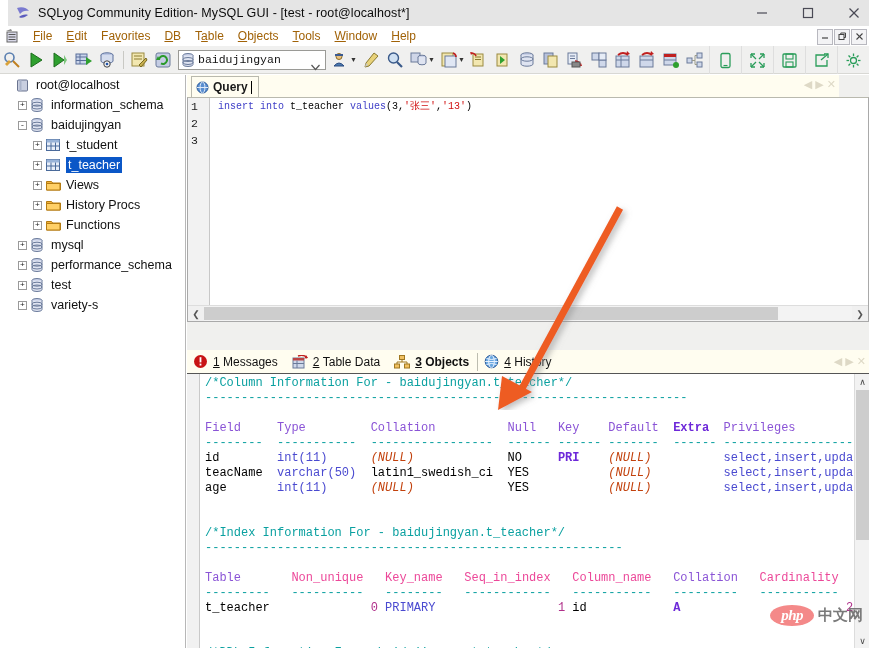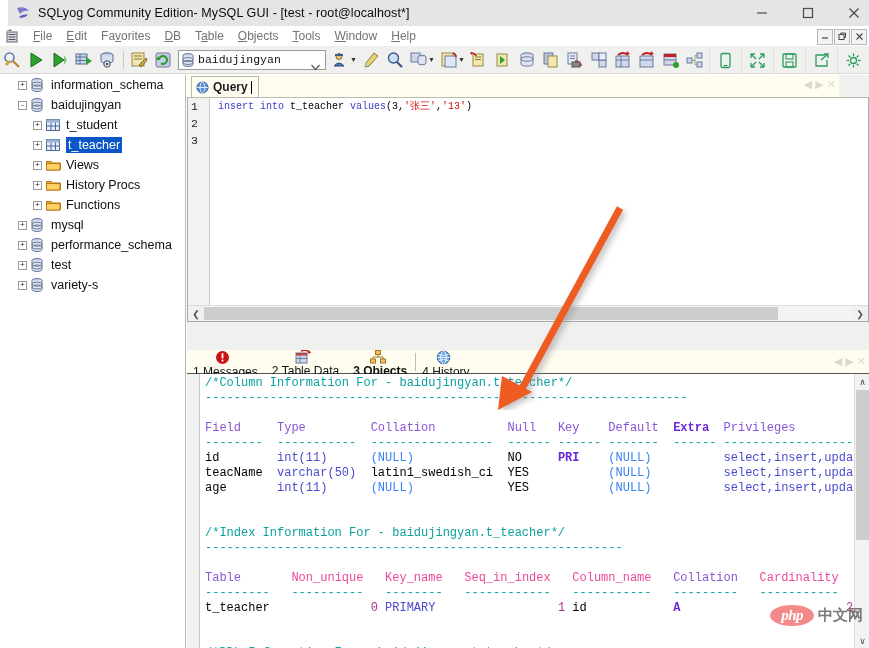--- a/index.html
+++ b/index.html
@@ -46,21 +46,21 @@
   .menubar {
     position: absolute; left: 0; top: 26px; width: 869px; height: 20px;
     background: #ffffff;
     display: flex; align-items: center;
   }
   .menu-appicon {
     width: 20px; height: 18px; margin-left: 2px; margin-right: 4px;
     display: flex; align-items: center; justify-content: center;
   }
   .menu-item {
-    font-size: 12px; color: #737373; padding: 1px 7px 2px 7px;
+    font-size: 12px; color: #a16207; padding: 1px 7px 2px 7px;
     white-space: nowrap; line-height: 16px;
   }
   .menu-item u { text-decoration: underline; }
   .mdibtns {
     position: absolute; right: 2px; top: 2px; height: 17px;
     display: flex; align-items: center;
   }
   .mdibtn {
     width: 16px; height: 16px; border: 1px solid #b8b8bf; background: #f3f3f5;
     margin-left: 1px; display: flex; align-items: center; justify-content: center;
@@ -193,21 +193,21 @@
 
   
   .btabs {
     position: absolute; left: 0; top: 275px; width: 682px; height: 24px;
     background: #fffdf0;
     border-bottom: 1px solid #555;
     display: flex; align-items: center;
   }
   .btab {
     display: flex; align-items: center; height: 23px; padding: 0 8px 0 6px;
-    font-size: 12px; color: #111; white-space: nowrap; flex-direction: column;
+    font-size: 12px; color: #111; white-space: nowrap;
   }
   .btab .bico { margin-right: 5px; display:flex; align-items:center; }
   .btab.active { font-weight: bold; }
   .btab u { text-decoration: underline; }
   .btab-div { width: 1px; height: 18px; background: #bdbdb0; }
   .bnav {
     position: absolute; right: 3px; top: 6px; display: flex; align-items: center; gap: 3px;
   }
   .bnav span { color: #ded9c6; font-size: 11px; line-height: 11px; }
 
@@ -222,21 +222,21 @@
   }
   .out-text {
     position: absolute; left: 18px; top: 2px; right: 16px;
     font-family: "Liberation Mono", monospace; font-size: 12px;
     line-height: 15px; white-space: pre; color: #000;
   }
   .c-comment { color: #0aa0a0; }
   .c-head { color: #8a54d6; }
   .c-headdark { color: #ec4899; }
   .c-val { color: #4a4ad0; }
-  .c-null { color: #3b82f6; }
+  .c-null { color: #c2410c; font-style: italic; }
   .c-num { color: #b0308a; }
   .c-blk { color: #000; }
   .c-bold { font-weight: bold; color: #6d28d9; }
 
   .vscroll {
     position: absolute; right: 0; top: 0; width: 15px; height: 274px;
     background: #f2f2f2; border-left: 1px solid #dcdcdc;
   }
   .vs-btn {
     width: 15px; height: 15px; display:flex; align-items:center; justify-content:center;
@@ -564,20 +564,30 @@
               <line x1="11.7" y1="11.7" x2="13.5" y2="13.5"></line>
             <line x1="13.5" y1="3.5" x2="11.7" y2="5.3"></line>
               <line x1="5.3" y1="11.7" x2="3.5" y2="13.5"></line>
           </g>
         </svg>
       </div>
     </div>
   </div>
 
   <div class="tree" id="tree-root">
+      <div class="tnode" style="padding-left: 3px;">
+        <span class="tbox-none"></span>
+        <span class="ticon">
+          <svg width="14" height="13" viewBox="0 0 14 13">
+            <rect x="1.5" y="1" width="10" height="11" rx="1" fill="#c9cfe0" stroke="#6a7490"></rect>
+            <rect x="3.5" y="1" width="2" height="11" fill="#aab3c9"></rect>
+          </svg>
+        </span>
+        <span class="tlabel">root@localhost</span>
+      </div>
       <div class="tnode" style="padding-left: 18px;">
         <span class="tbox">+</span>
         <span class="ticon">
           <svg width="12" height="14" viewBox="0 0 12 14">
             <ellipse cx="6" cy="2.5" rx="5" ry="2" fill="#c7cfe6" stroke="#6a7a9a"></ellipse>
             <path d="M1 2.5 v9 a5 2 0 0 0 10 0 v-9" fill="#dfe4f1" stroke="#6a7a9a"></path>
             <ellipse cx="6" cy="6.2" rx="5" ry="2" fill="none" stroke="#6a7a9a"></ellipse>
             <ellipse cx="6" cy="9" rx="5" ry="2" fill="none" stroke="#6a7a9a"></ellipse>
           </svg>
         </span>

